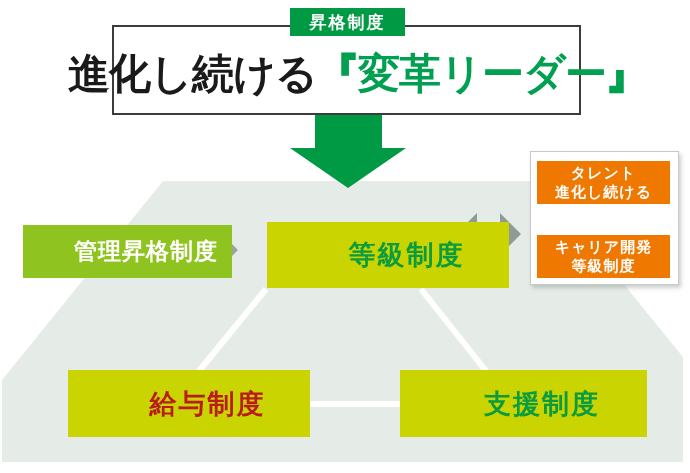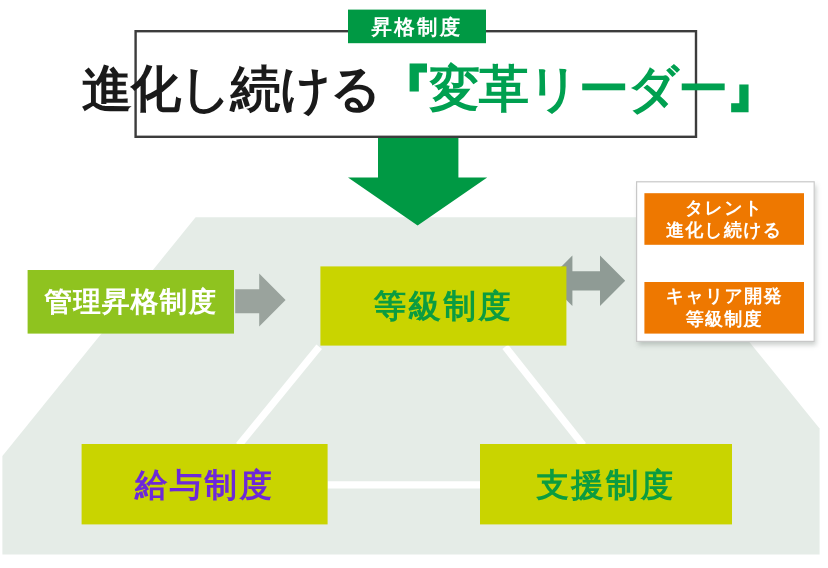--- a/index.html
+++ b/index.html
@@ -27,28 +27,28 @@
   .tag{
     position:absolute;left:290px;top:8px;width:115px;height:28px;
     background:#009944;color:#ffffff;font-size:17px;font-weight:700;
     letter-spacing:2px;display:flex;align-items:center;justify-content:center;
     z-index:3;
   }
 
   
   .sysbox{
     position:absolute;display:flex;align-items:center;justify-content:center;
-    font-weight:800;white-space:nowrap;
+    font-weight:800;white-space:nowrap;padding-left:37px;
   }
   .box-mgmt{left:23px;top:225px;width:172px;height:53px;background:#8fc31f;
     color:#ffffff;font-size:23px;letter-spacing:1px;}
   .box-grade{left:243px;top:222px;width:205px;height:66px;background:#c9d400;
     color:#0b9c40;font-size:27px;letter-spacing:2px;margin-left:24px;}
   .box-salary{left:68px;top:370px;width:205px;height:67px;background:#c9d400;
-    color:#6d28d9;font-size:27px;letter-spacing:2px;}
+    color:#b91c1c;font-size:27px;letter-spacing:2px;}
   .box-promo{left:400px;top:370px;width:210px;height:67px;background:#c9d400;
     color:#0b9c40;font-size:27px;letter-spacing:2px;}
 
   
   .panel{
     position:absolute;left:530px;top:151px;width:147px;height:132px;
     background:#ffffff;border:1px solid #c8c8c8;
     box-shadow:2px 3px 4px rgba(110,120,115,.35);
   }
   .orange-box{

